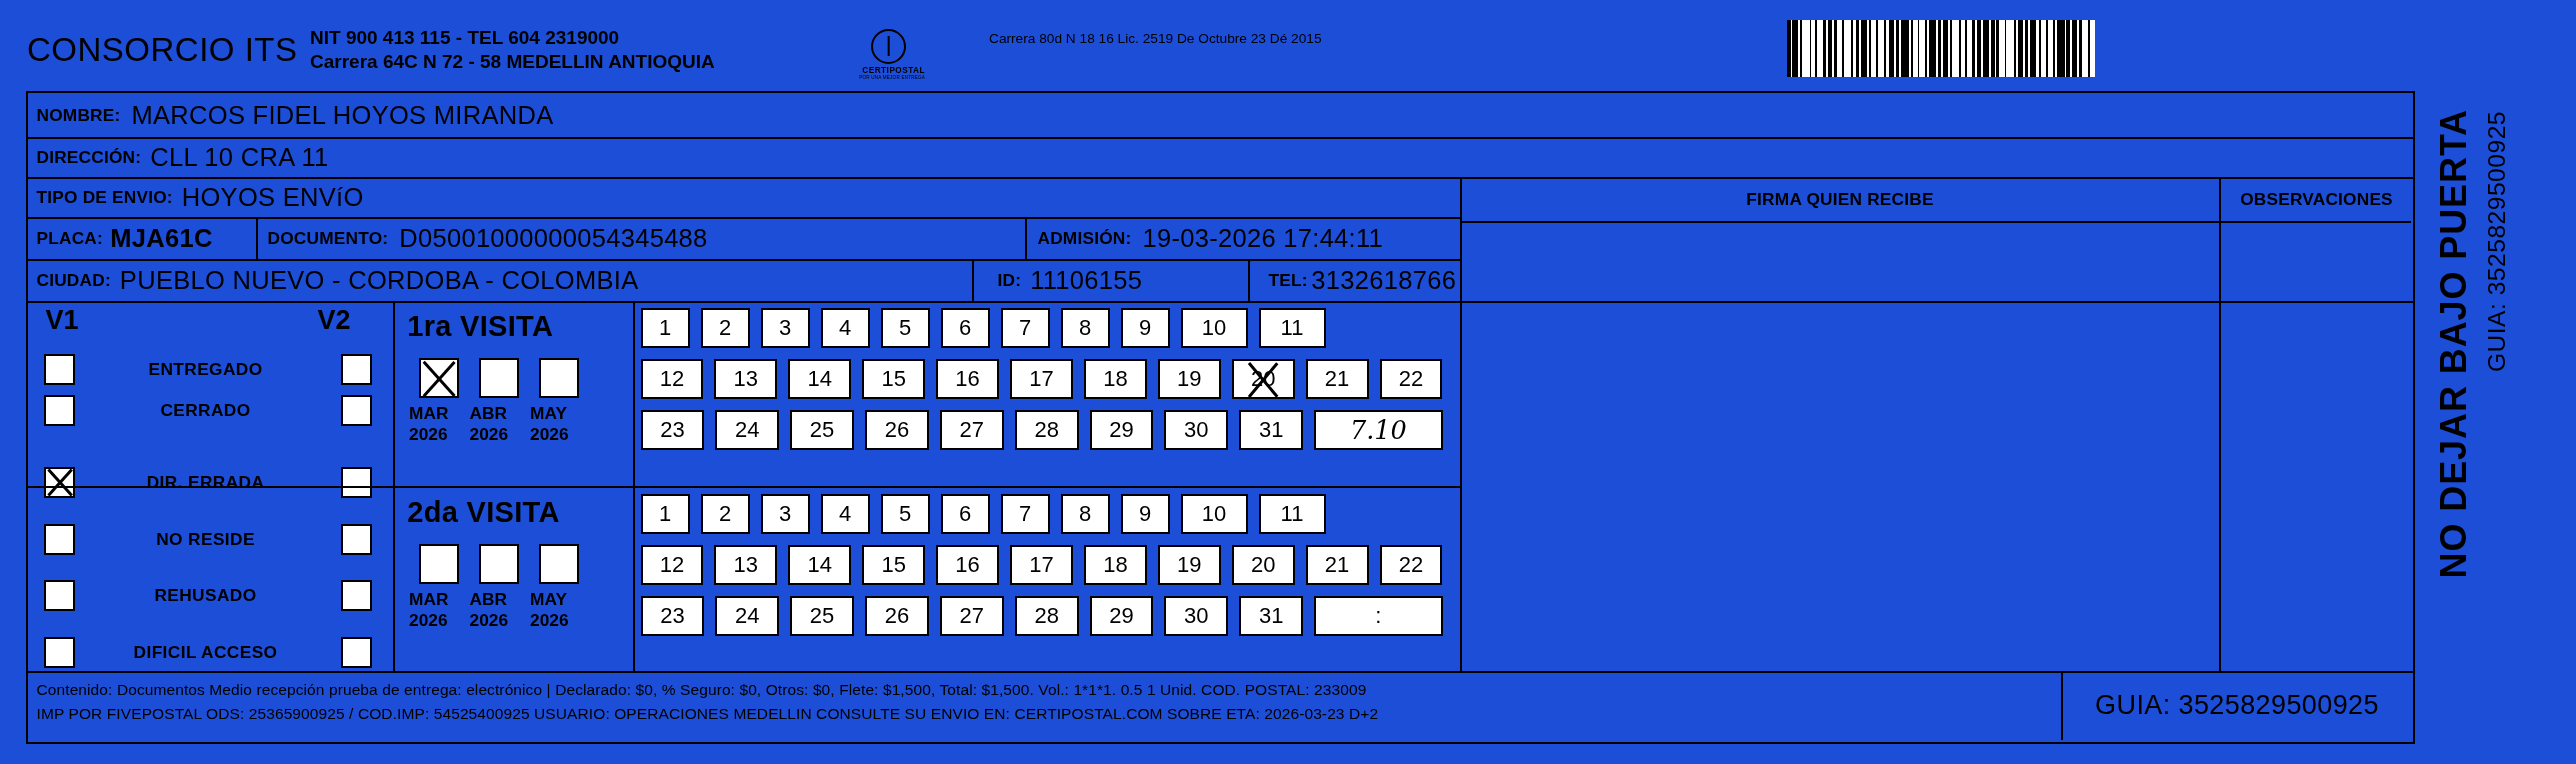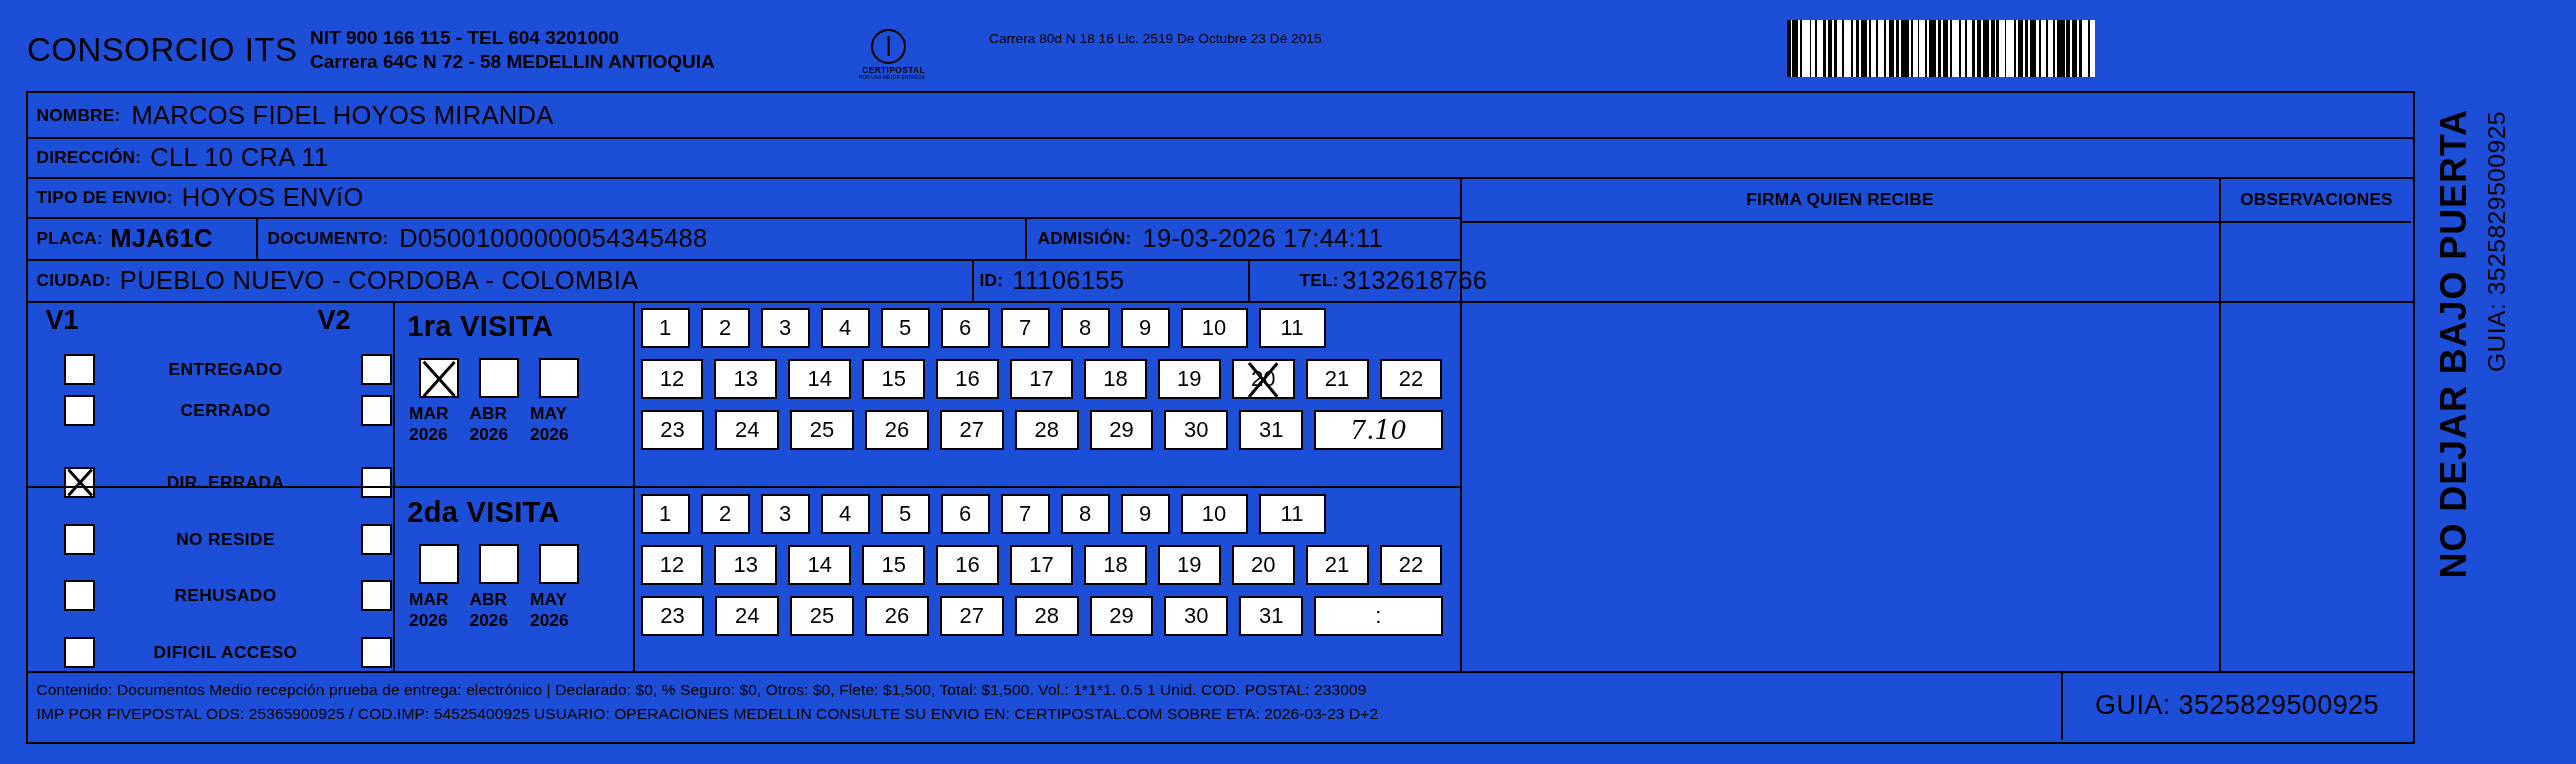--- a/index.html
+++ b/index.html
@@ -187,21 +187,20 @@
   .cbox.x:before { transform: translateX(-50%) rotate(42deg); }
   .cbox.x:after  { transform: translateX(-50%) rotate(-42deg); }
 
   .statusrow {
     position: absolute;
     left: 0;
     width: 365px;
     height: 57px;
     display: flex;
     align-items: center;
-    padding-left: 20px;
   }
   .statusrow .name {
     flex: 1;
     text-align: center;
     font-size: 17.3px;
     font-weight: bold;
     letter-spacing: 0.4px;
   }
 
   
@@ -283,21 +282,21 @@
   }
 </style>
 </head>
 <body>
 
 <div id="sheet">
 
   <div class="header">
     <div class="brand">CONSORCIO ITS</div>
     <div class="nit-block">
-      <div>NIT 900 166 115 - TEL 604 3201000</div>
+      <div>NIT 900 413 115 - TEL 604 2319000</div>
       <div>Carrera 64C N 72 - 58 MEDELLIN ANTIOQUIA</div>
     </div>
 
     <div class="cert-logo">
       <div class="ring"></div>
       <div class="cap">CERTIPOSTAL</div>
       <div class="cap2">POR UNA MEJOR ENTREGA</div>
     </div>
 
     <div class="cert-block">
@@ -432,26 +431,26 @@
       <span class="lbl">ADMISIÓN:</span>
       <span class="val" style="margin-left:11px;">19-03-2026 17:44:11</span>
     </div>
     <div class="rowline" style="top:166px; width:1432px;"></div>
 
     <div class="r" style="left:0; top:166px; width:944px; height:42px; padding-left:9px;">
       <span class="lbl">CIUDAD:</span>
       <span class="val" style="margin-left:9px;">PUEBLO NUEVO - CORDOBA - COLOMBIA</span>
     </div>
     <div class="vline" style="left:944px; top:166px; height:42px;"></div>
-    <div class="r" style="left:947px; top:166px; width:274px; height:42px; padding-left:5px;">
+    <div class="r" style="left:947px; top:166px; width:274px; height:42px; padding-left:23px;">
       <span class="lbl">ID:</span>
       <span class="val" style="margin-left:9px;">11106155</span>
     </div>
     <div class="vline" style="left:1220px; top:166px; height:42px;"></div>
-    <div class="r" style="left:1264px; top:166px; width:209px; height:42px; padding-left:8px;">
+    <div class="r" style="left:1233px; top:166px; width:209px; height:42px; padding-left:8px;">
       <span class="lbl">TEL:</span>
       <span class="val" style="margin-left:3.6px;">3132618766</span>
     </div>
     <div class="rowline" style="top:208px;"></div>
 
     <div class="vline" style="left:1432px; top:84px; height:494px;"></div>
     <div class="r" style="left:1434px; top:84px; width:757px; height:44px; justify-content:center;">
       <span class="lbl">FIRMA QUIEN RECIBE</span>
     </div>
     <div class="vline" style="left:2191px; top:84px; height:494px;"></div>

